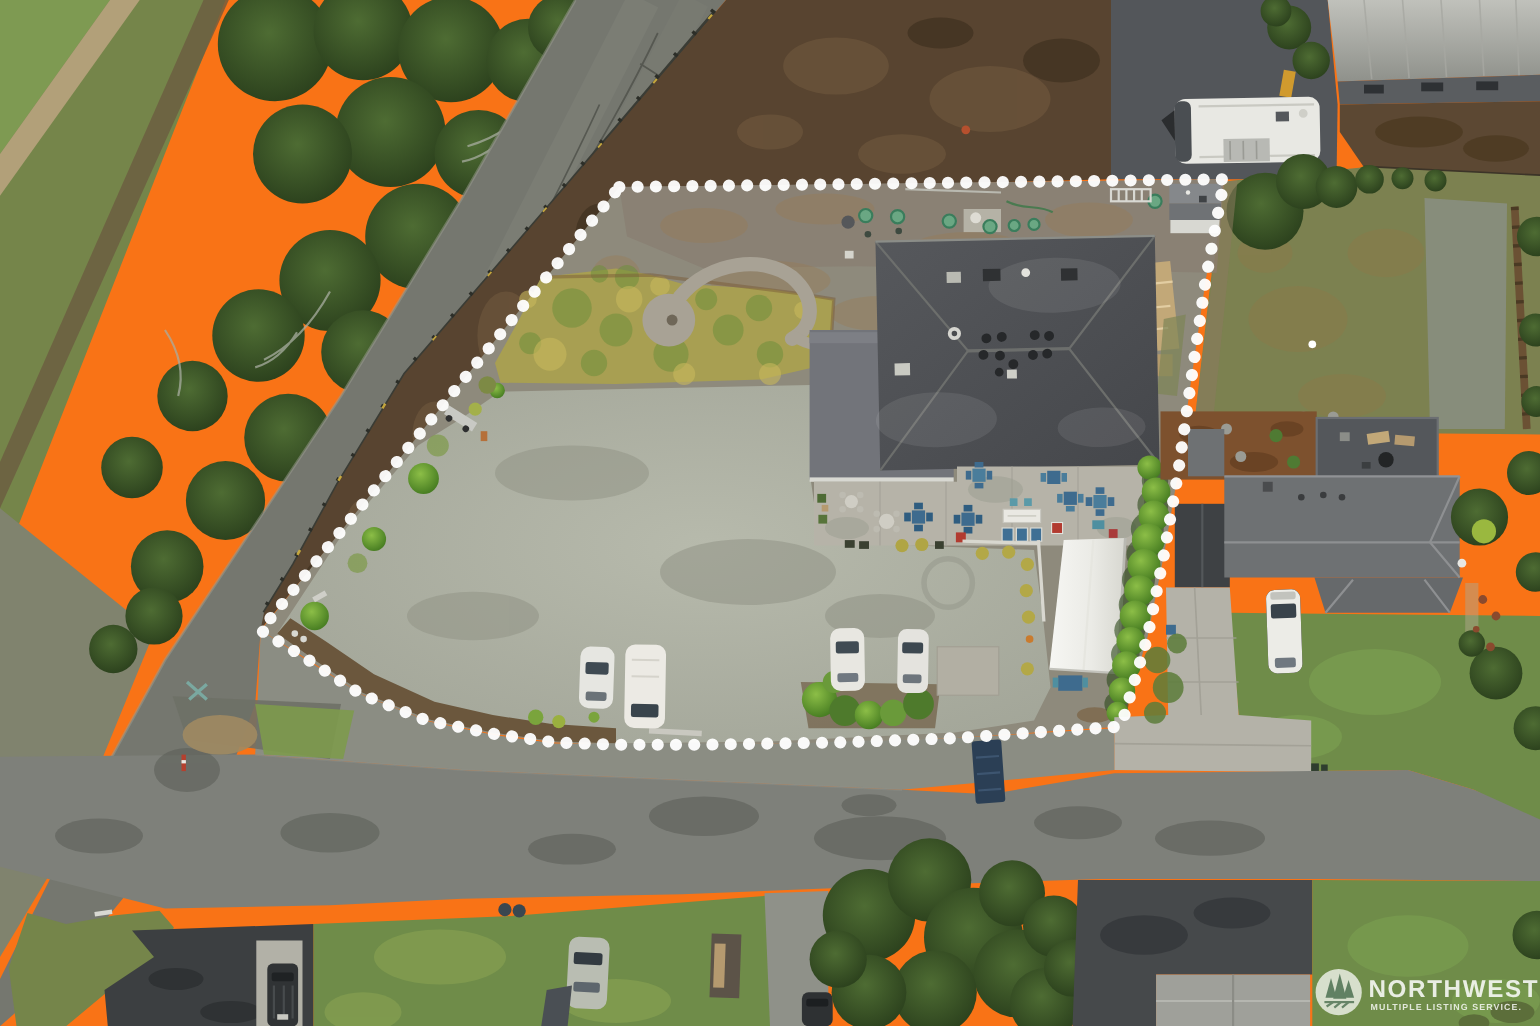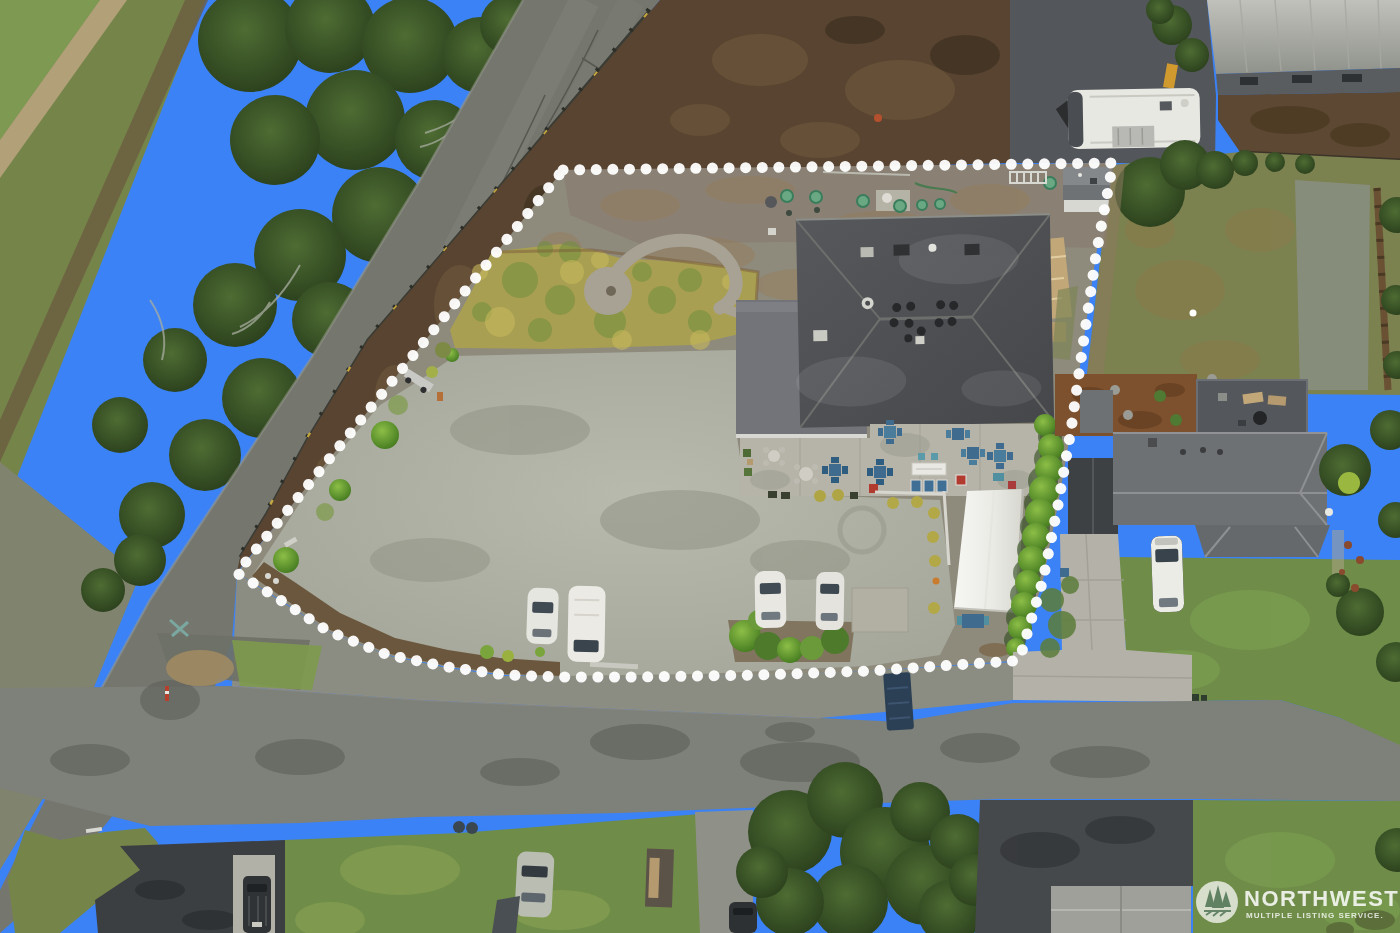--- a/index.html
+++ b/index.html
@@ -1,16 +1,16 @@
 <!DOCTYPE html>
 <html><head>
 <meta charset="utf-8">
 <style>
   html,body{margin:0;padding:0;background:#222;}
-  #photo{position:relative;width:1400px;height:933px;overflow:hidden;background:#3b82f6;
+  #photo{position:relative;width:1400px;height:933px;overflow:hidden;background:#f97316;
          font-family:"Liberation Sans",sans-serif;}
   #photo svg{display:block}
   text{font-family:"Liberation Sans",sans-serif;}
 </style>
 </head>
 <body>
 
 <div id="photo">
 <svg width="1400" height="933" viewBox="0 0 1400 933" xmlns="http://www.w3.org/2000/svg">
   <defs>

